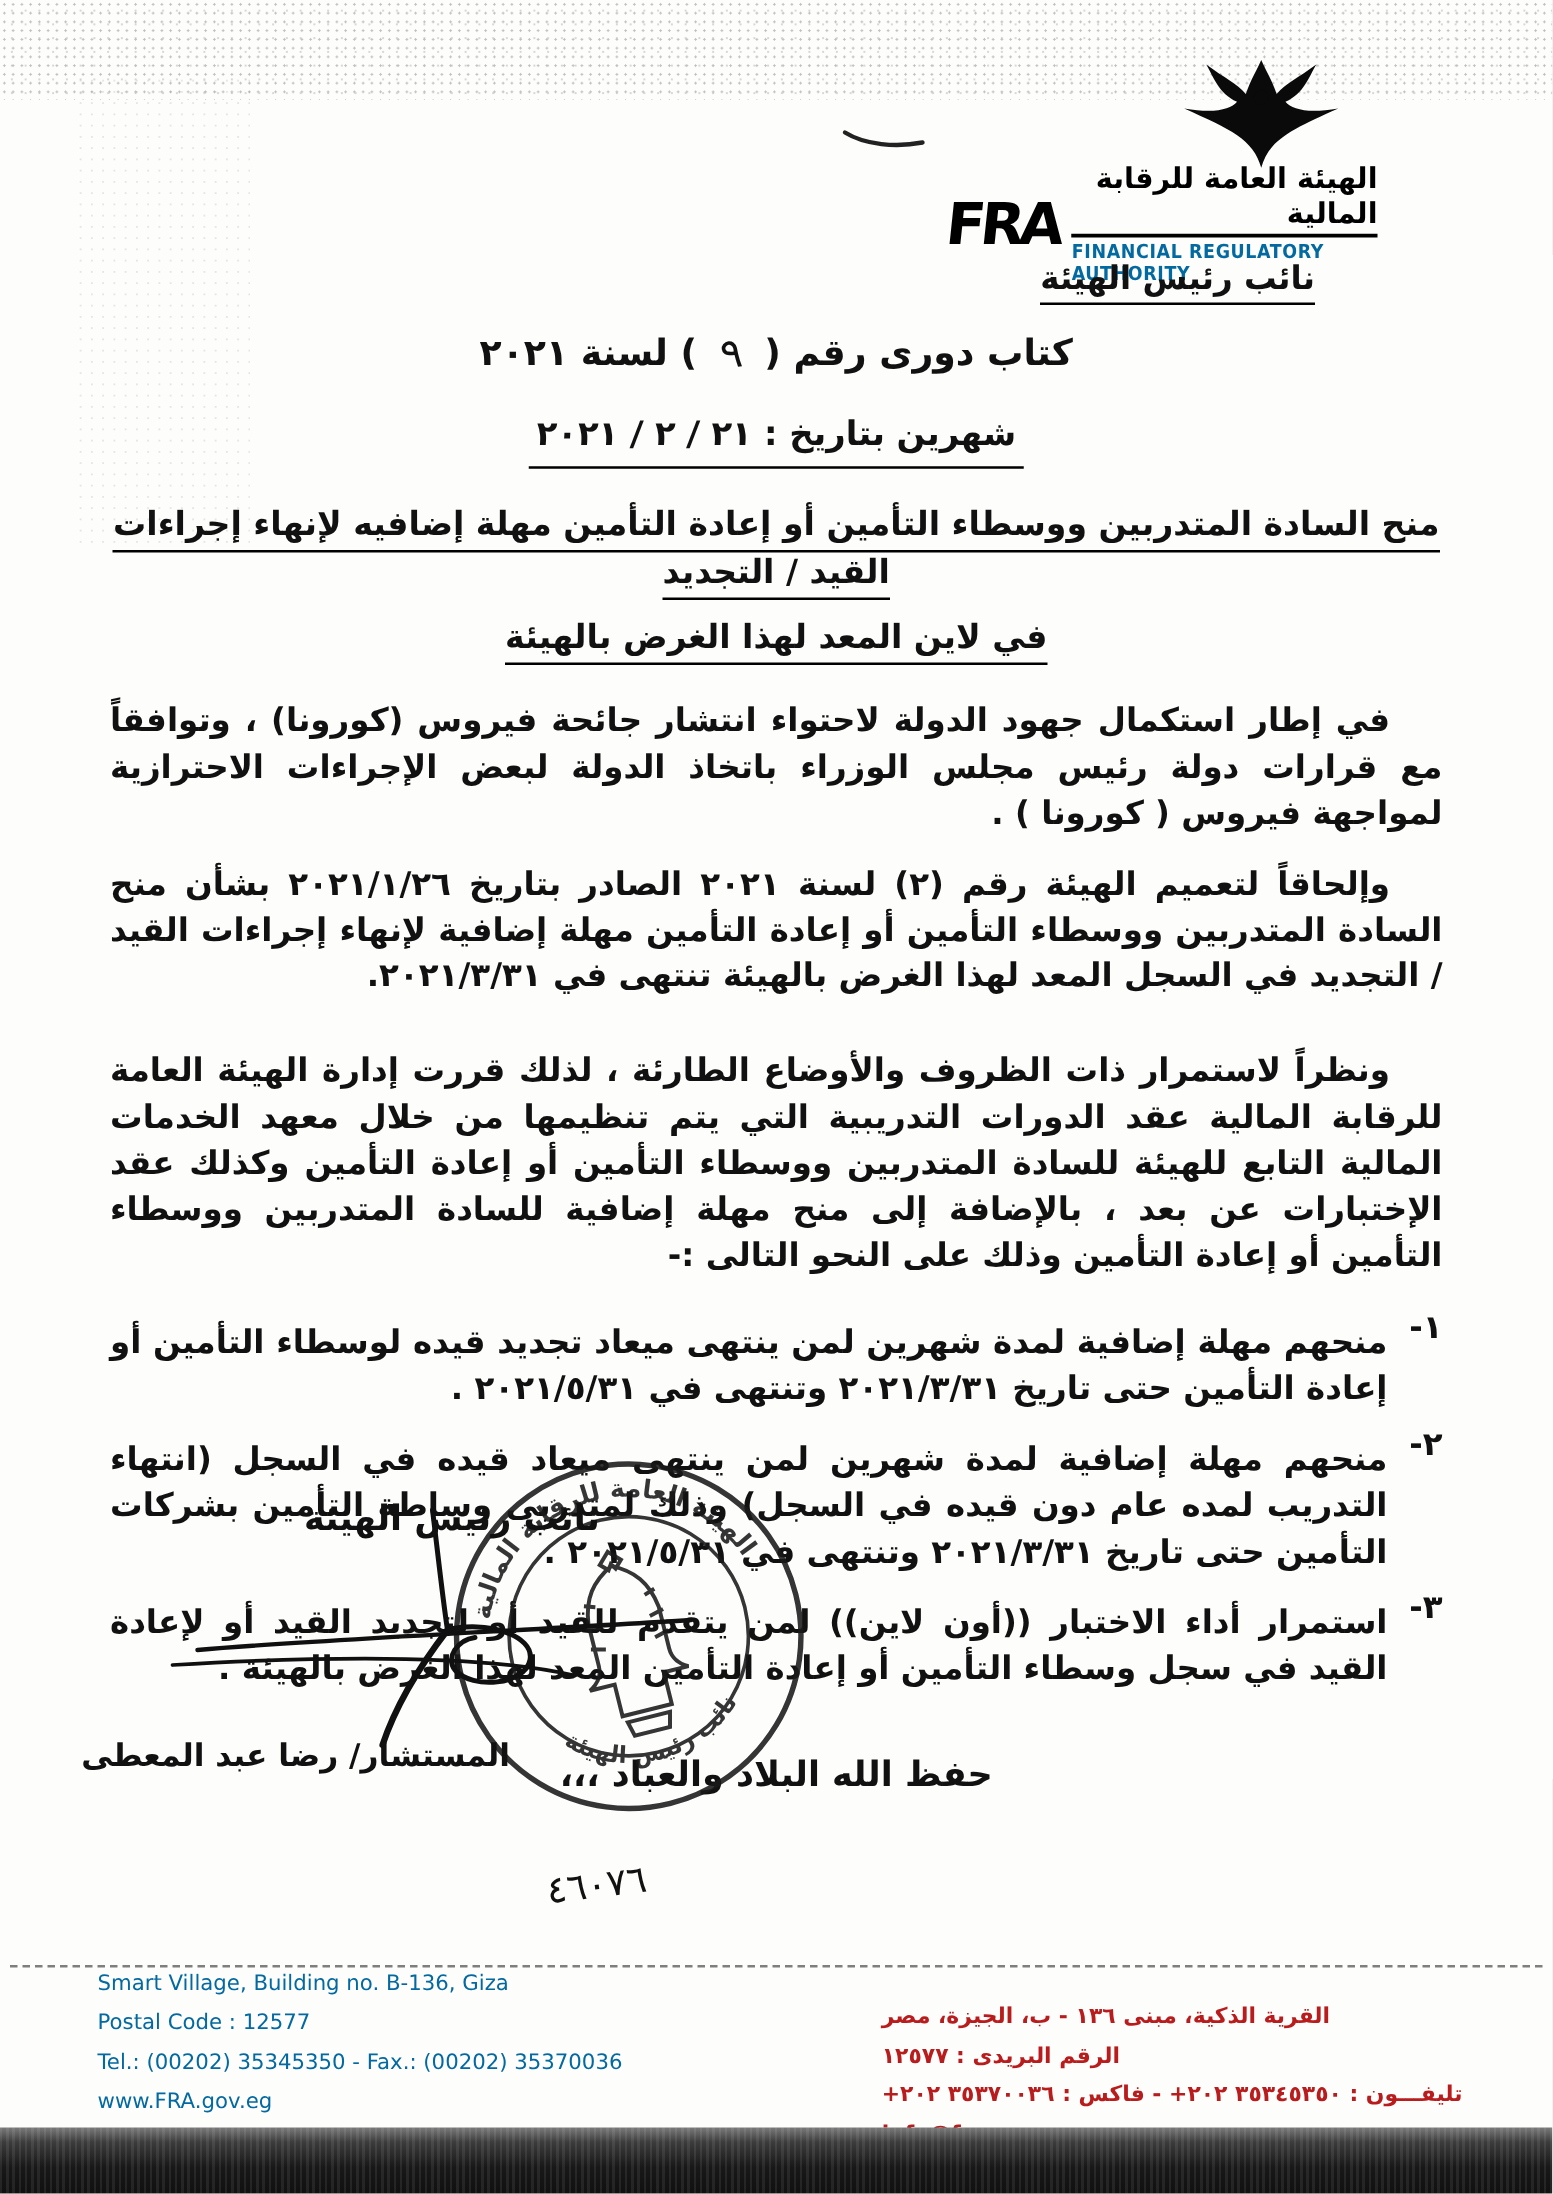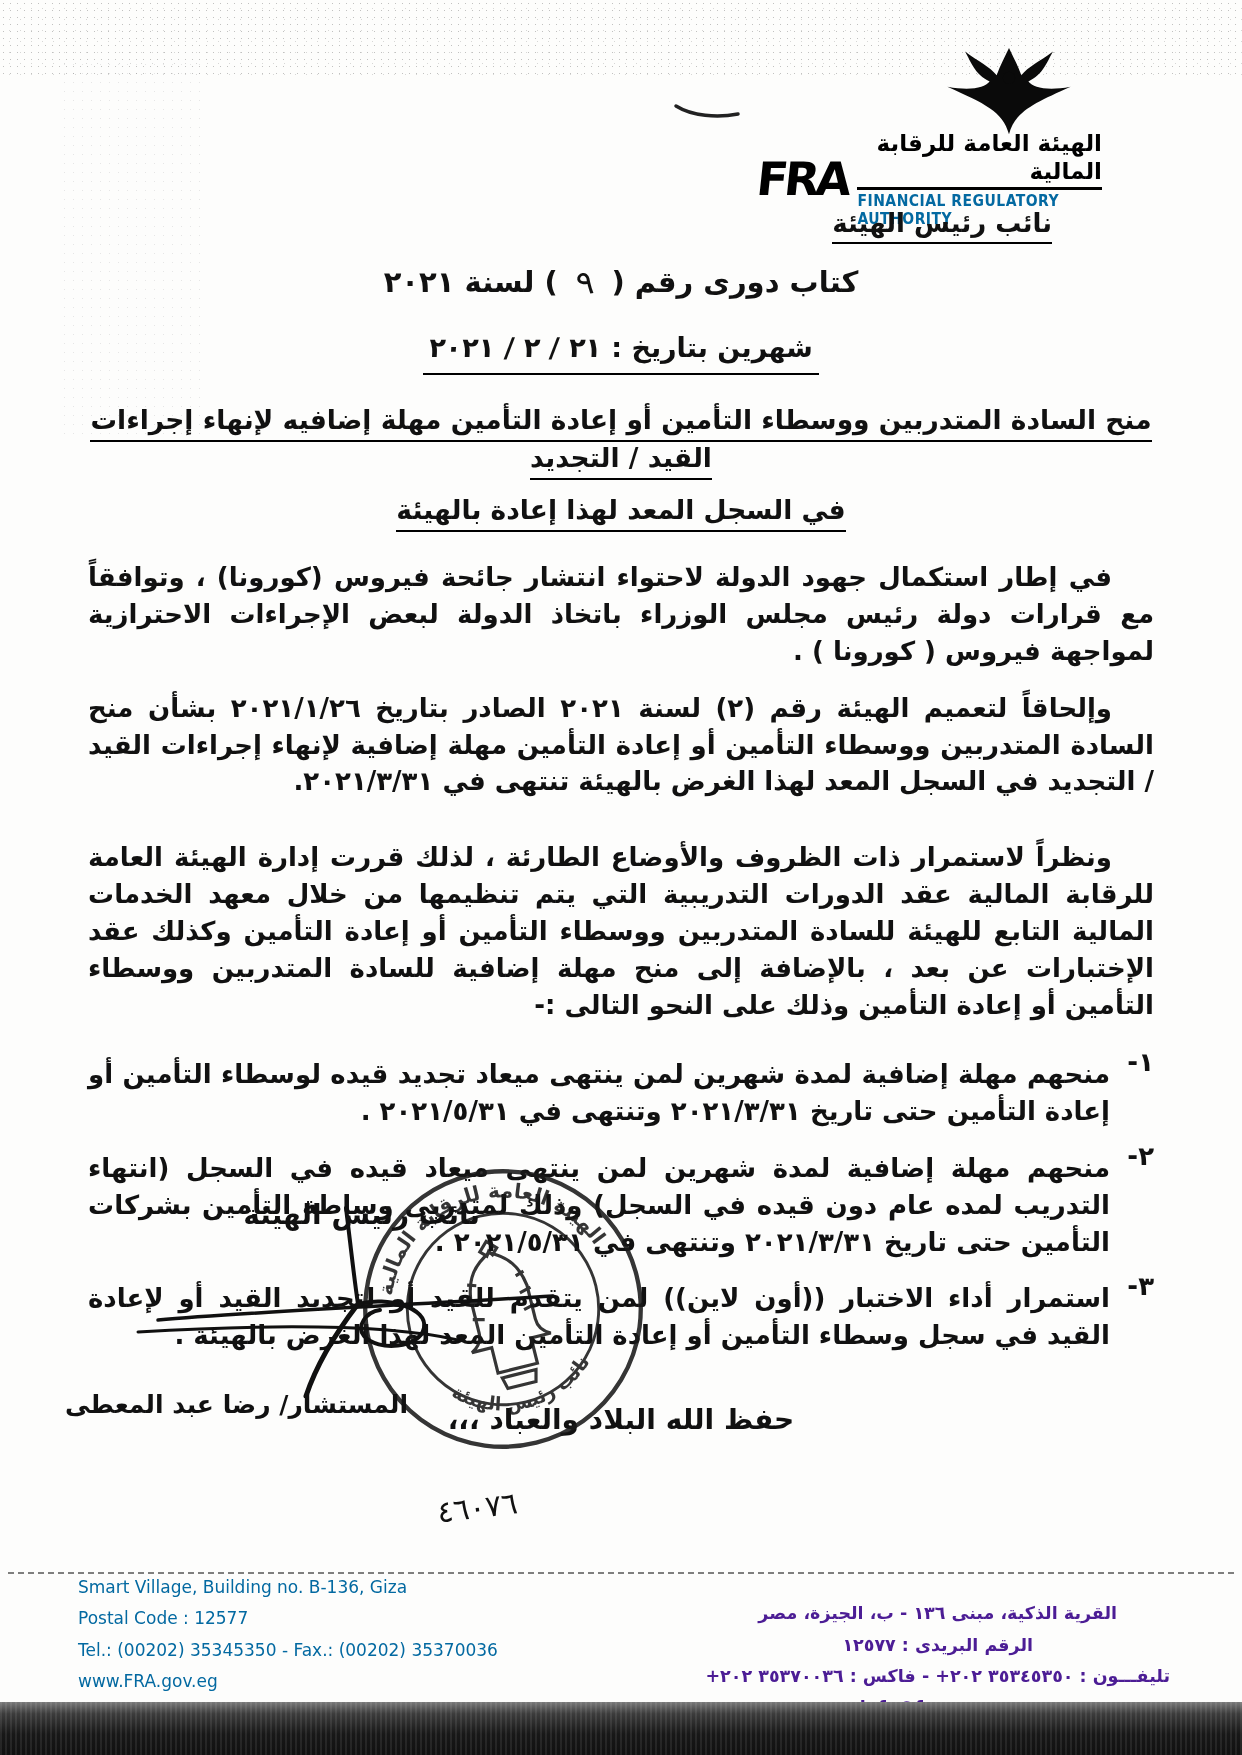--- a/index.html
+++ b/index.html
@@ -111,22 +111,22 @@
   
   .separator{
     position:absolute;top:1572px;left:8px;right:8px;
     border-top:2px dashed #555;opacity:.75;
   }
   .footer-left{
     position:absolute;top:1572px;left:78px;direction:ltr;
     font-size:17px;font-weight:500;color:#0369a1;line-height:1.85;
   }
   .footer-right{
-    position:absolute;top:1598px;right:72px;direction:rtl;text-align:center;
-    font-size:17.5px;font-weight:800;color:#4c1d95;line-height:1.8;
+    position:absolute;top:1598px;right:72px;direction:rtl;text-align:left;
+    font-size:17.5px;font-weight:800;color:#b91c1c;line-height:1.8;
   }
   .footer-right .ltr-line{direction:ltr;}
   .bottom-bar{
     position:absolute;top:1702px;left:0;width:1242px;height:53px;
     background:linear-gradient(180deg,#7a7a7a 0%,#3c3c3c 22%,#181818 60%,#101010 100%);
   }
   .bottom-bar::after{
     content:"";position:absolute;inset:0;
     background-image:repeating-linear-gradient(90deg,rgba(255,255,255,.08) 0 2px,transparent 2px 5px);
   }
@@ -169,21 +169,21 @@
       <span class="issued-inner">
         <span>شهرين بتاريخ :</span>
         <span class="hand-date">٢١ / ٢ / ٢٠٢١</span>
       </span>
     </div>
 
     <div class="subject1">
       <span>منح السادة المتدربين ووسطاء التأمين أو إعادة التأمين مهلة إضافيه لإنهاء إجراءات القيد / التجديد</span>
     </div>
     <div class="subject2">
-      <span>في السجل المعد لهذا إعادة بالهيئة</span>
+      <span>في لاين المعد لهذا الغرض بالهيئة</span>
     </div>
 
     <div class="para p1">في إطار استكمال جهود الدولة لاحتواء انتشار جائحة فيروس (كورونا) ، وتوافقاً مع قرارات دولة رئيس مجلس الوزراء باتخاذ الدولة لبعض الإجراءات الاحترازية لمواجهة فيروس ( كورونا ) .</div>
     <div class="para p2">وإلحاقاً لتعميم الهيئة رقم (٢) لسنة ٢٠٢١ الصادر بتاريخ ٢٠٢١/١/٢٦ بشأن منح السادة المتدربين ووسطاء التأمين أو إعادة التأمين مهلة إضافية لإنهاء إجراءات القيد / التجديد في السجل المعد لهذا الغرض بالهيئة تنتهى في ٢٠٢١/٣/٣١.</div>
     <div class="para p3">ونظراً لاستمرار ذات الظروف والأوضاع الطارئة ، لذلك قررت إدارة الهيئة العامة للرقابة المالية عقد الدورات التدريبية التي يتم تنظيمها من خلال معهد الخدمات المالية التابع للهيئة للسادة المتدربين ووسطاء التأمين أو إعادة التأمين وكذلك عقد الإختبارات عن بعد ، بالإضافة إلى منح مهلة إضافية للسادة المتدربين ووسطاء التأمين أو إعادة التأمين وذلك على النحو التالى :-</div>
 
     <div class="list">
       <div class="list-item">
         <span class="num">١-</span>
         <span class="txt">منحهم مهلة إضافية لمدة شهرين لمن ينتهى ميعاد تجديد قيده لوسطاء التأمين أو إعادة التأمين حتى تاريخ ٢٠٢١/٣/٣١ وتنتهى في ٢٠٢١/٥/٣١ .</span>

